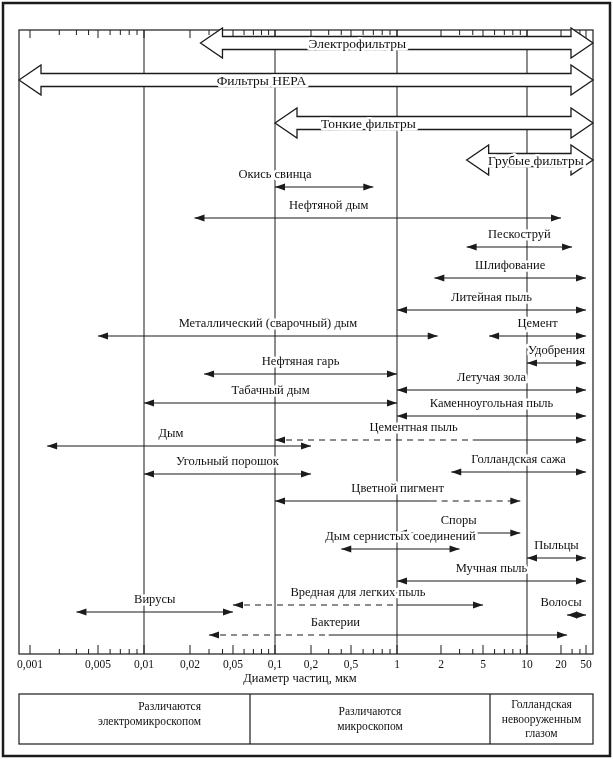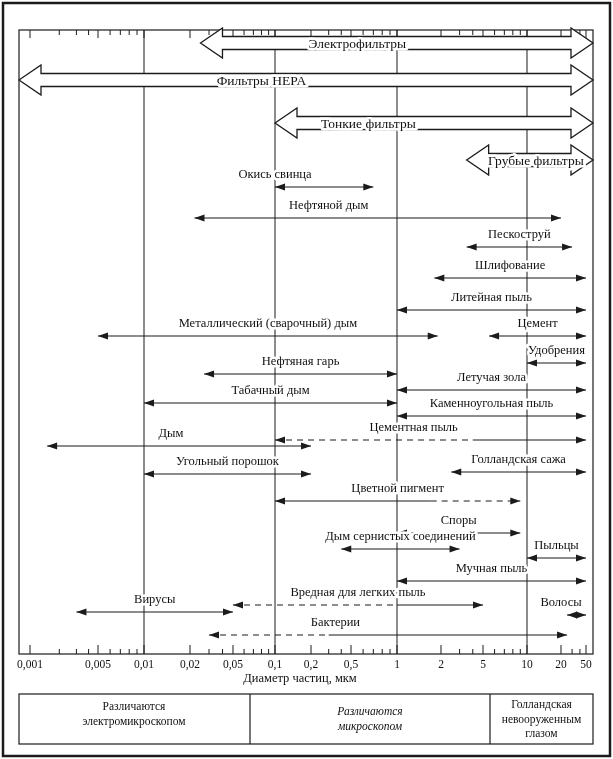--- a/index.html
+++ b/index.html
@@ -227,16 +227,16 @@
       <line x1="328.7002819739904" y1="635" x2="567.0882300658493" y2="635" stroke="#1b1b1b" stroke-width="1.1"></line>
       <polygon points="209.02780312203967,635 219.02780312203967,631.6 219.02780312203967,638.4" fill="#1b1b1b"></polygon>
       <polygon points="567.0882300658493,635 557.0882300658493,631.6 557.0882300658493,638.4" fill="#1b1b1b"></polygon>
       <text x="335.4296168658522" y="626" text-anchor="middle" font-size="12.5" fill="#111" font-family="&quot;Liberation Serif&quot;, serif" style="paint-order:stroke;stroke:#fff;stroke-width:5px;stroke-linejoin:round;">Бактерии</text>
       <rect x="19" y="694" width="574" height="50" fill="none" stroke="#1b1b1b" stroke-width="1.2"></rect>
       <line x1="250" y1="694" x2="250" y2="744" stroke="#1b1b1b" stroke-width="1.2"></line>
       <line x1="490" y1="694" x2="490" y2="744" stroke="#1b1b1b" stroke-width="1.2"></line>
       <text id="axis-title" x="300" y="682" text-anchor="middle" font-size="12.5" fill="#111" font-family="Liberation Serif, serif">Диаметр частиц, мкм</text>
   </svg>
 
-  <div class="tcell" style="left:59px;top:694px;width:150px;height:40px;">Различаются электромикроскопом</div>
-  <div class="tcell" style="left:305px;top:694px;width:130px;height:50px;font-style:italic;">Различаются микроскопом</div>
+  <div class="tcell" style="left:51px;top:694px;width:150px;height:40px;text-align:right;">Различаются электромикроскопом</div>
+  <div class="tcell" style="left:305px;top:694px;width:130px;height:50px;">Различаются микроскопом</div>
   <div class="tcell" style="left:489px;top:694px;width:105px;height:50px;">Голландская невооруженным глазом</div>
 </div>
 
 </body></html>

